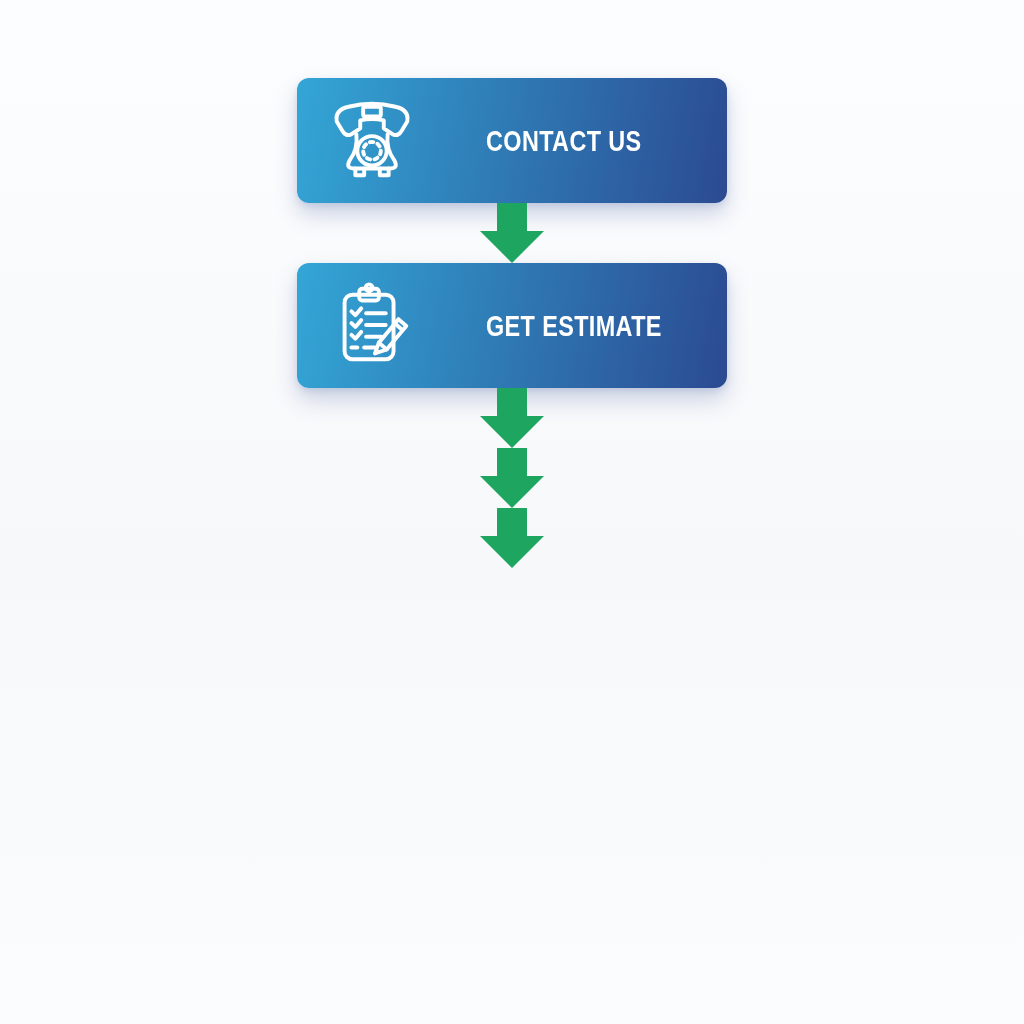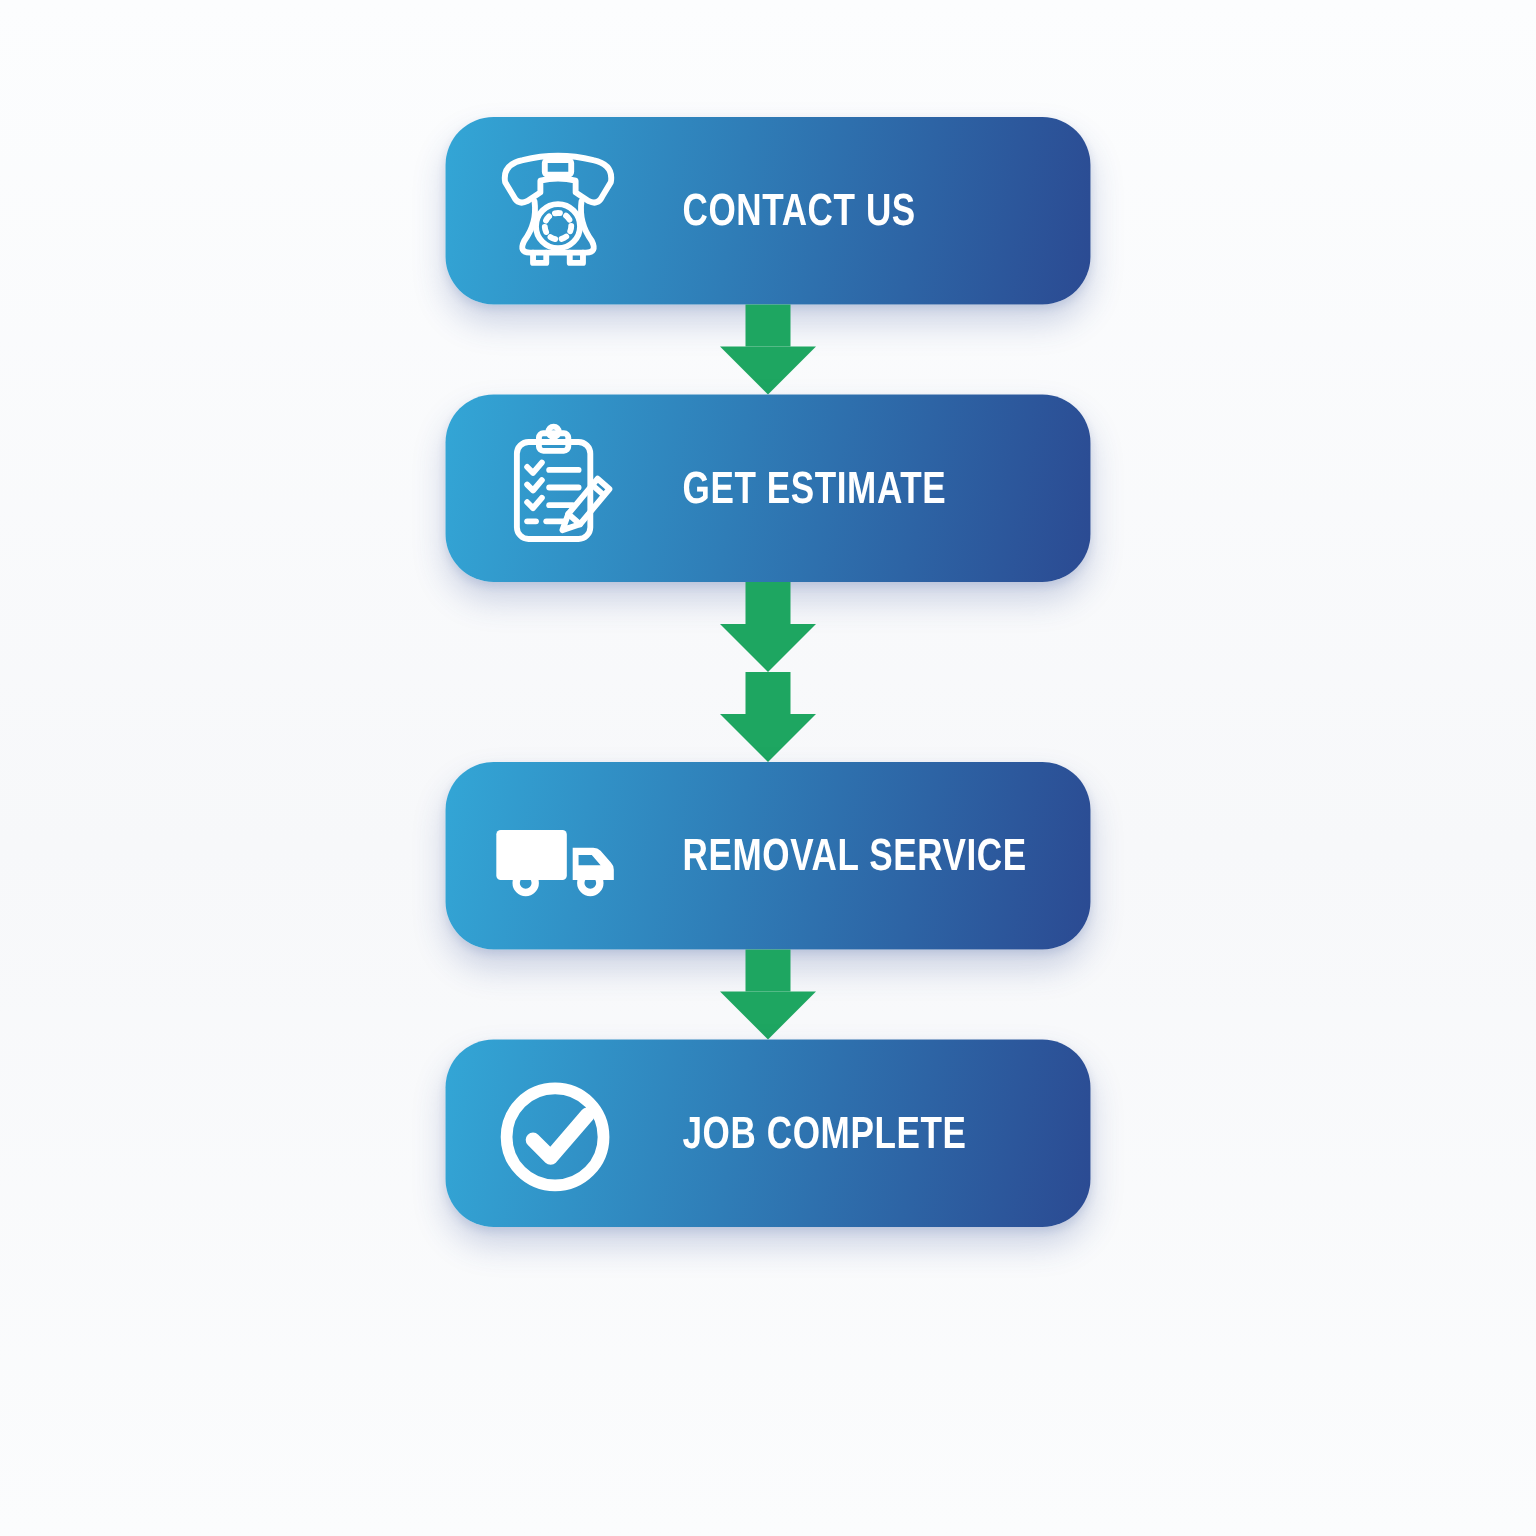--- a/index.html
+++ b/index.html
@@ -11,25 +11,25 @@
   }
   .canvas{
     position:relative;width:1024px;height:1024px;
     background:linear-gradient(180deg,#fcfdfe 0%,#f7f8fa 55%,#fbfcfd 100%);
   }
   .flow{
     position:absolute;left:297px;top:78px;width:430px;
     display:flex;flex-direction:column;align-items:center;
   }
   .step{
-    width:430px;height:125px;border-radius:32px;
+    width:430px;height:125px;border-radius:12px;
     background:linear-gradient(100deg,var(--grad-start) 0%,var(--grad-mid) 45%,var(--grad-end) 100%);
     box-shadow:0 12px 22px rgba(44,74,146,.22),0 3px 6px rgba(44,74,146,.12);
     display:flex;align-items:center;
-    padding:0 28px 0 28px;box-sizing:border-box;
+    padding:0 28px 0 28px;box-sizing:border-box;gap:31px;
   }
   .icon{
     width:94px;height:94px;flex:0 0 94px;margin-right:36px;
     display:flex;align-items:center;justify-content:center;
   }
   .icon svg{width:94px;height:94px;display:block;}
   .label{
     color:var(--text-color);
     font-weight:bold;font-size:30px;letter-spacing:.5px;white-space:nowrap;
     transform:scaleX(.78);transform-origin:left center;
@@ -96,41 +96,21 @@
       <div class="stem"></div>
       <div class="head"></div>
     </div>
 
 
     <div class="arrow">
       <div class="stem"></div>
       <div class="head"></div>
     </div>
 
-    <div class="step">
-      <span class="icon">
-        <svg viewBox="0 0 96 96">
-          <rect x="6" y="30" width="48" height="34" rx="3" fill="#fff"></rect>
-          <path fill-rule="evenodd" fill="#fff" d="M58 42 H72 Q75 42 77 44 L84 52 Q86 54 86 57 V64 H58 Z M62 47 H71 L77 54 H62 Z"></path>
-          <path fill-rule="evenodd" fill="#fff" d="M17 66 a9 9 0 1 0 18 0 a9 9 0 1 0 -18 0 M22 66 a4 4 0 1 1 8 0 a4 4 0 1 1 -8 0"></path>
-          <path fill-rule="evenodd" fill="#fff" d="M61 66 a9 9 0 1 0 18 0 a9 9 0 1 0 -18 0 M66 66 a4 4 0 1 1 8 0 a4 4 0 1 1 -8 0"></path>
-        </svg>
-      </span>
-      <span class="label">REMOVAL SERVICE</span>
-    </div>
 
     <div class="arrow">
       <div class="stem"></div>
       <div class="head"></div>
     </div>
 
-    <div class="step">
-      <span class="icon">
-        <svg viewBox="0 0 96 96" fill="none" stroke="#fff">
-          <circle cx="46" cy="50" r="33" stroke-width="8"></circle>
-          <path d="M31 52 L43 64 L68 35" stroke-width="10" stroke-linecap="round" stroke-linejoin="round"></path>
-        </svg>
-      </span>
-      <span class="label">JOB COMPLETE</span>
-    </div>
 
   </div>
 </div>
 
 </body></html>

